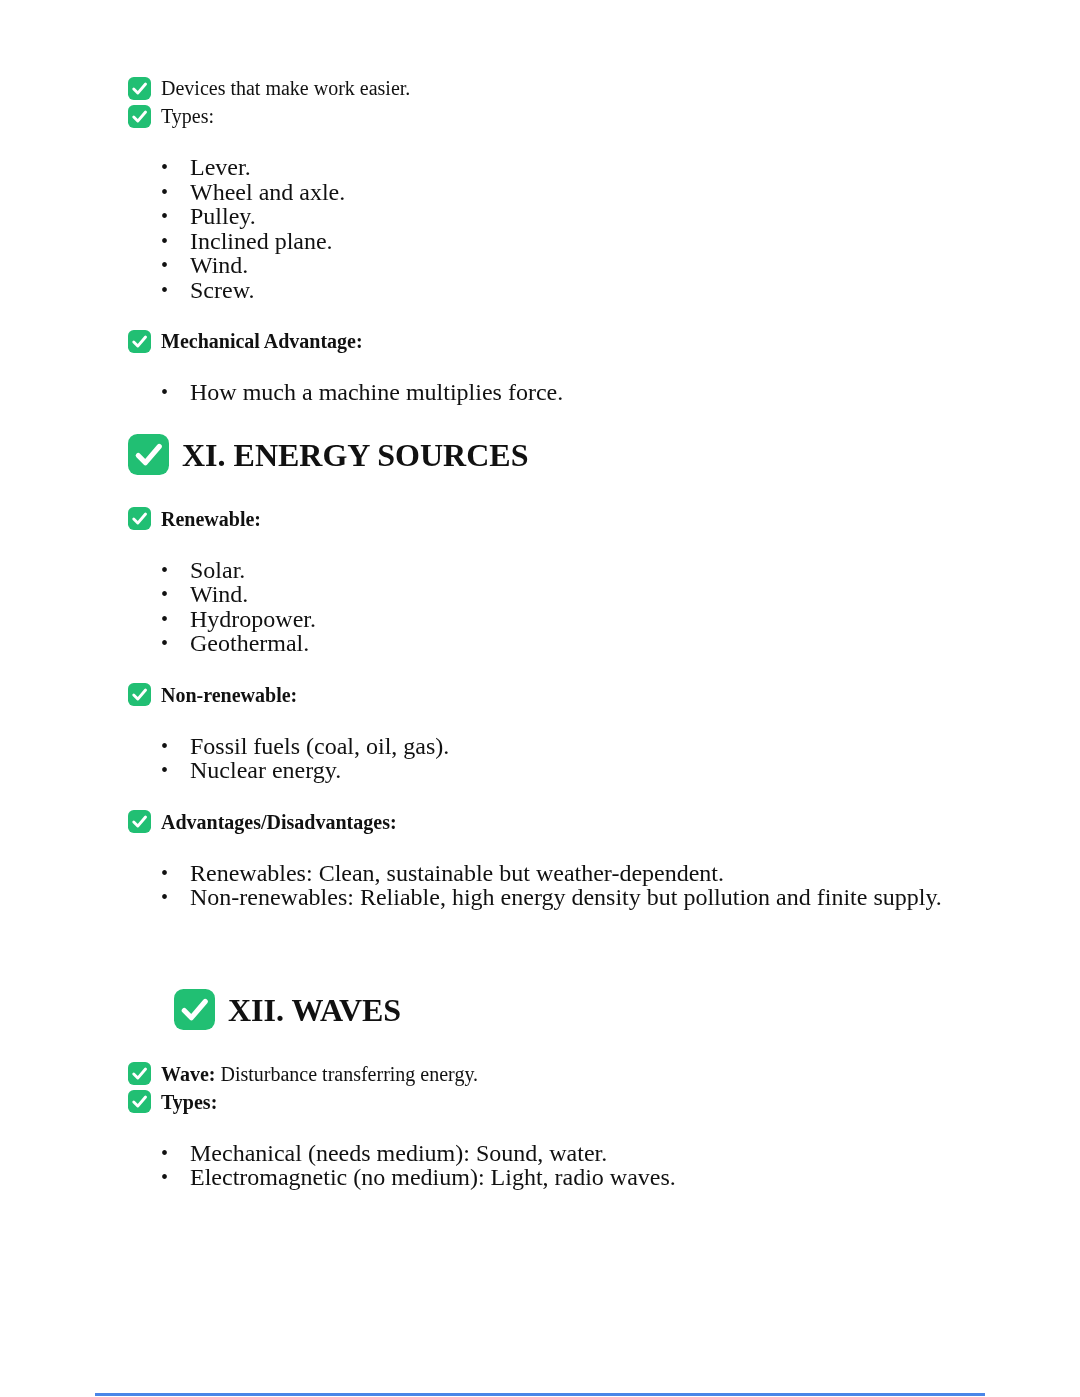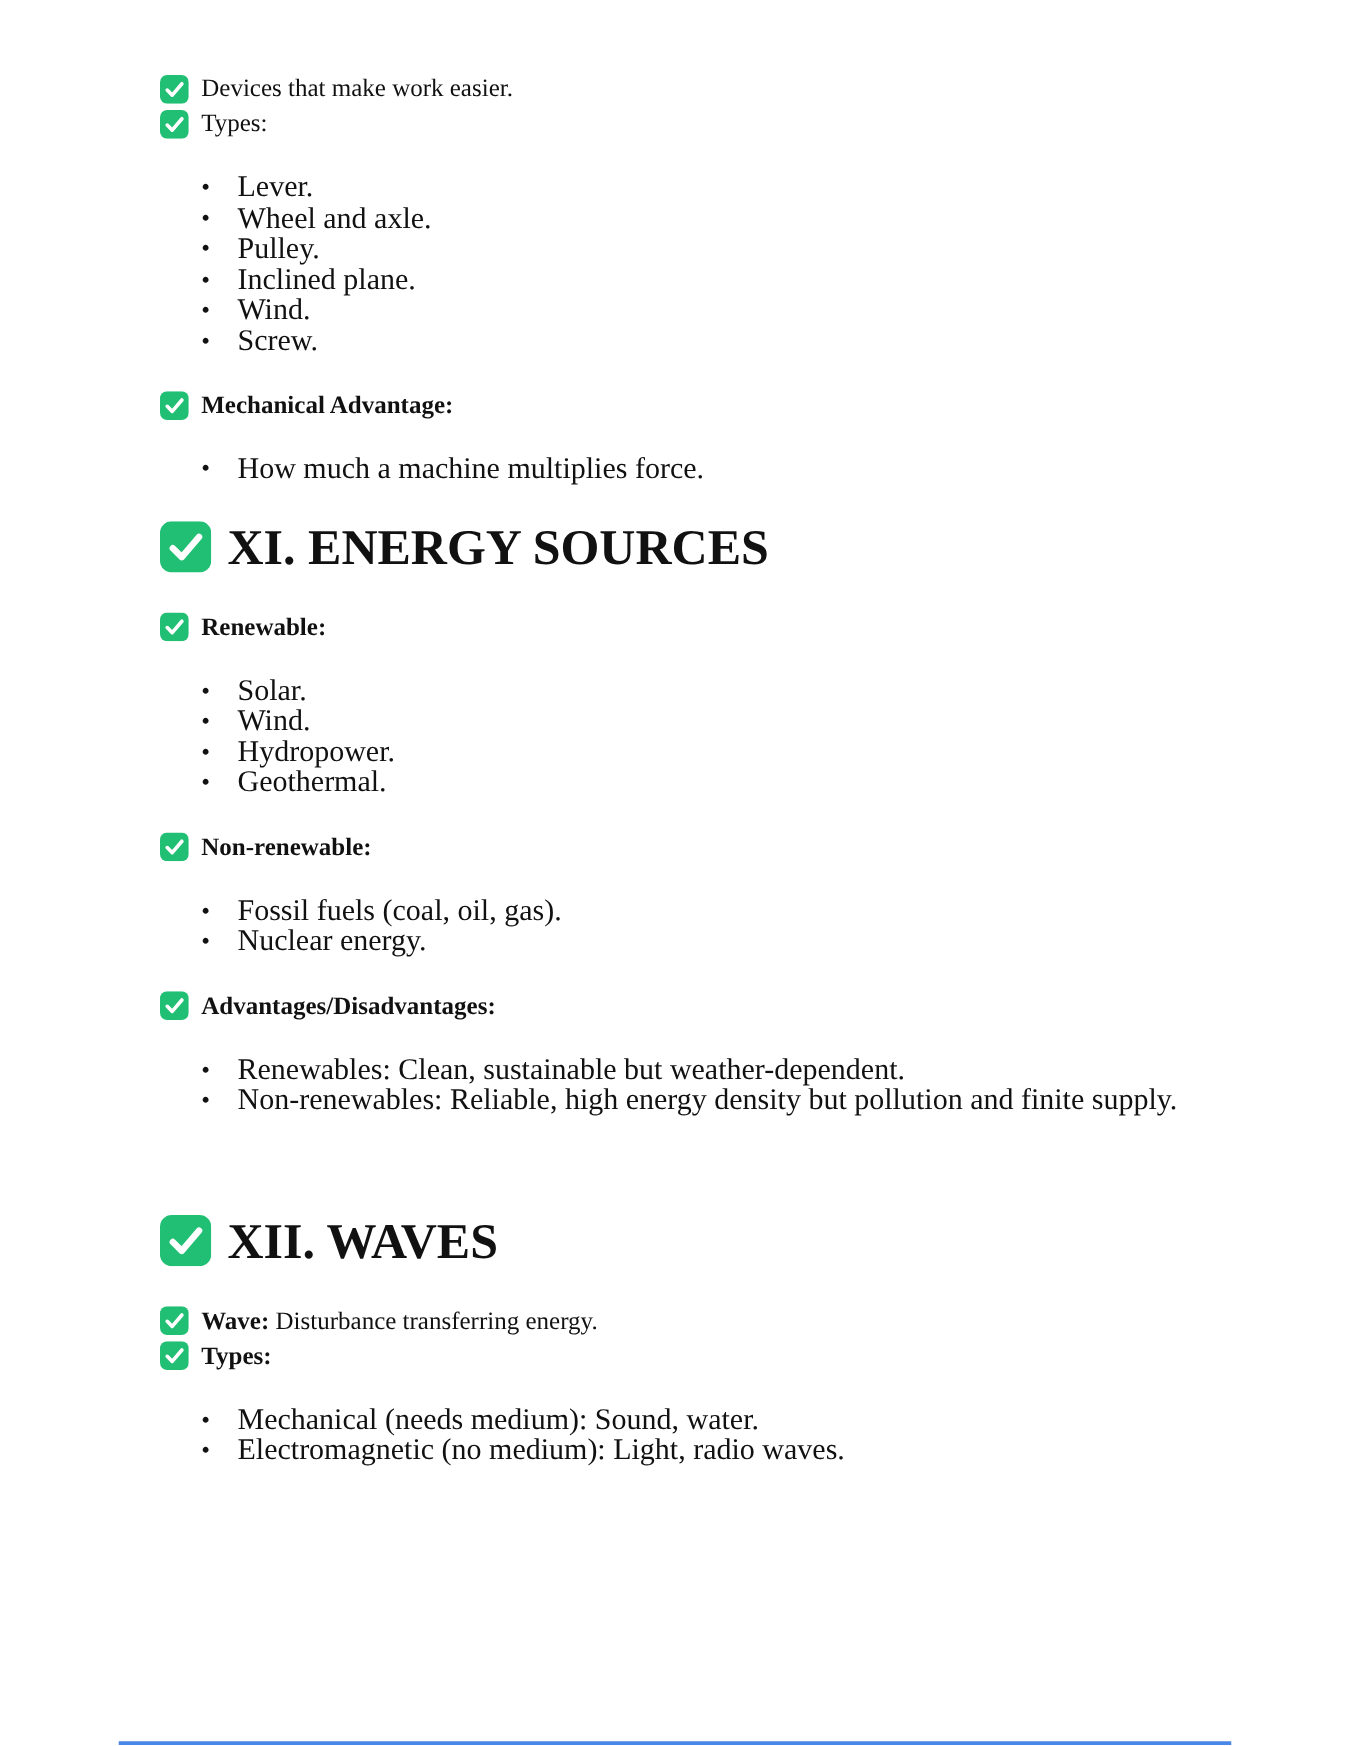--- a/index.html
+++ b/index.html
@@ -11,21 +11,21 @@
     width: 1080px;
     height: 1397px;
     position: relative;
     overflow: hidden;
     font-family: "Liberation Serif", "DejaVu Serif", serif;
     color: #111111;
   }
   .page {
     position: absolute;
     inset: 0;
-    padding-top: 57px;
+    padding-top: 74px;
     box-sizing: border-box;
   }
   
   .check-line {
     display: flex;
     align-items: center;
     padding-left: 128px;
     line-height: 28px;
     font-size: 20px;
   }
@@ -37,24 +37,24 @@
     display: block;
   }
   .check-line .bold { font-weight: bold; }
   
   .heading {
     display: flex;
     align-items: center;
     padding-left: 128px;
     margin: 26px 0;
     line-height: 48px;
-    font-size: 40px;
+    font-size: 32px;
     font-weight: bold;
   }
-  .heading.extra-space { margin-top: 76px; }
+  .heading.extra-space { margin-top: 76px; margin-left: 46px; }
   .heading .chk {
     width: 41px;
     height: 41px;
     flex: 0 0 41px;
     margin-right: 13px;
     display: block;
   }
   
   ul.bullets {
     list-style: none;

